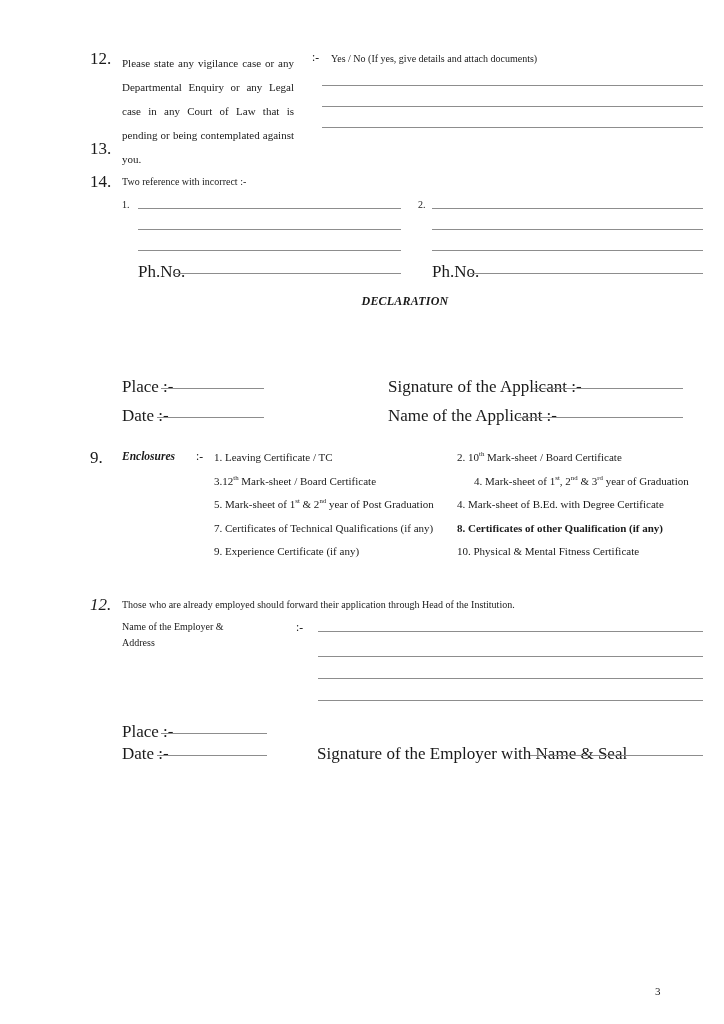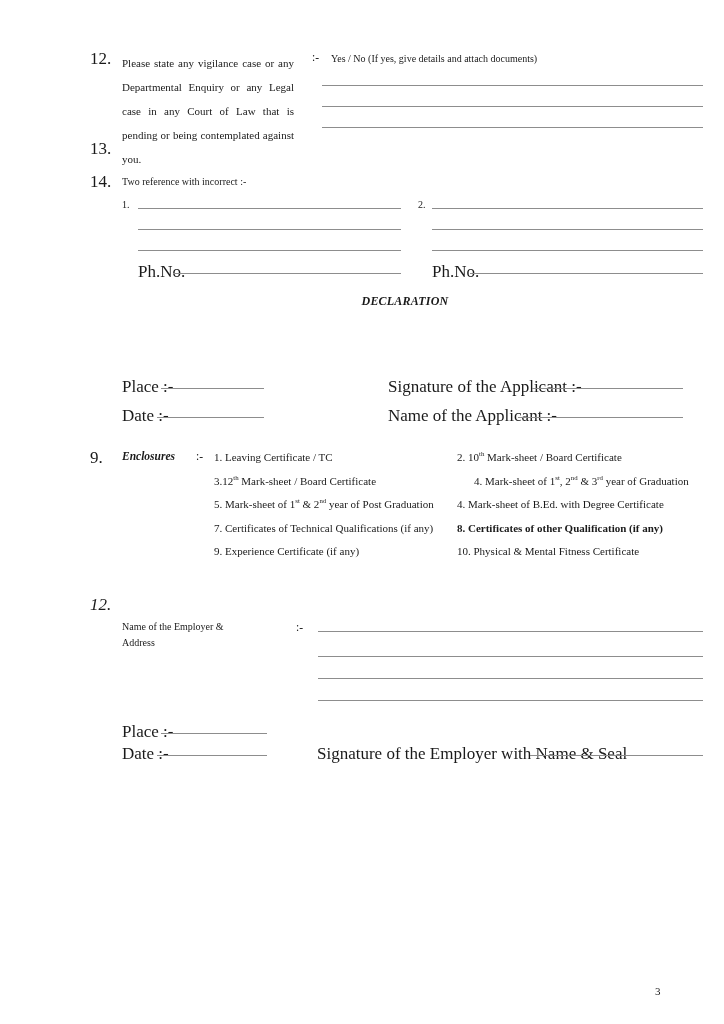--- a/index.html
+++ b/index.html
@@ -161,20 +161,21 @@
     </div>
   <div class="abs" id="encl-right" style="left:457px; top:450px;">
       <div class="encl-item" style="position: absolute; left: 0px; top: 0px;">2. 10<sup>th</sup> Mark-sheet / Board Certificate</div>
       <div class="encl-item" style="position: absolute; left: 0px; top: 23.5px; margin-left: 17px;">4. Mark-sheet of 1<sup>st</sup>, 2<sup>nd</sup> &amp; 3<sup>rd</sup> year of Graduation</div>
       <div class="encl-item" style="position: absolute; left: 0px; top: 47px;">4.  Mark-sheet of B.Ed. with Degree Certificate</div>
       <div class="encl-item" style="position: absolute; left: 0px; top: 70.5px; font-weight: bold;">8. Certificates of other Qualification (if any)</div>
       <div class="encl-item" style="position: absolute; left: 0px; top: 94px;">10. Physical &amp; Mental Fitness Certificate</div>
     </div>
 
   <div class="abs num italic-num" style="left:90px; top:597px;">12.</div>
+  <div class="abs body-txt" style="left:122px; top:597px; width:585px;">Those who are already employed should forward their application through Head of the Institution.</div>
 
   <div class="abs body-txt" style="left:122px; top:619px;">Name of the Employer &amp;</div>
   <div class="abs body-txt" style="left:122px; top:635px;">Address</div>
   <div class="abs colon" style="left:296px; top:621px;">:-</div>
 
   <div class="rule" style="left:318px; top:631px; width:385px;"></div>
   <div class="rule" style="left:318px; top:656px; width:385px;"></div>
   <div class="rule" style="left:318px; top:678px; width:385px;"></div>
   <div class="rule" style="left:318px; top:700px; width:385px;"></div>
 

